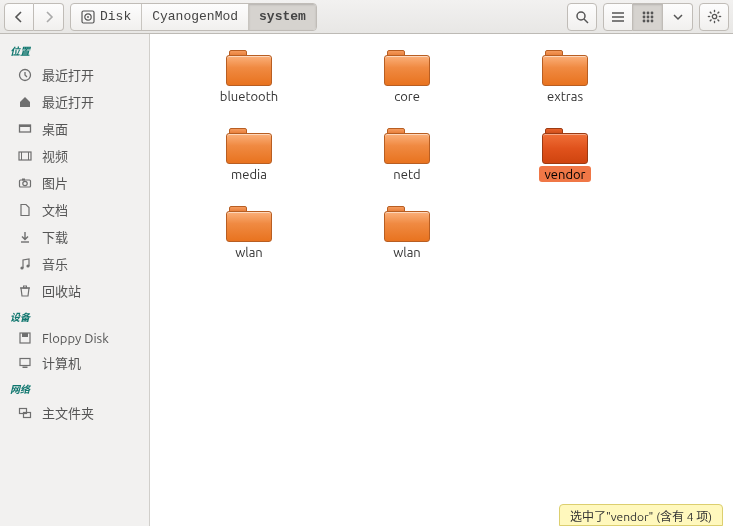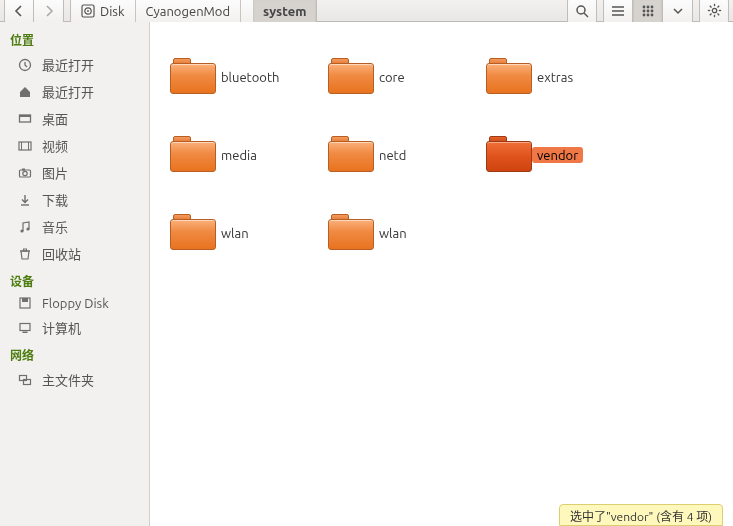--- a/index.html
+++ b/index.html
@@ -11,27 +11,28 @@
     background: #ffffff;
     width: 733px;
     height: 526px;
     overflow: hidden;
     display: flex;
     flex-direction: column;
   }
 
   
   .toolbar {
-    height: 22px;
+    height: 34px;
     background: linear-gradient(#f2f1f0, #e8e7e5);
     border-bottom: 1px solid #bdbab5;
     display: flex;
     align-items: center;
     padding: 0 4px;
     gap: 6px;
+    font-family: Liberation Mono, monospace;
   }
   .btn-group { display: flex; }
   .btn {
     height: 28px;
     min-width: 30px;
     background: linear-gradient(#fdfdfd, #f1f0ee);
     border: 1px solid #c0bcb7;
     border-radius: 4px;
     display: flex;
     align-items: center;
@@ -60,21 +61,21 @@
   .pathbar .seg {
     display: flex;
     align-items: center;
     padding: 0 10px;
     border-right: 1px solid #c8c5c0;
     cursor: pointer;
     gap: 5px;
     font-size: 13px;
     color: #444;
   }
-  .pathbar .seg:last-child { border-right: none; margin-left: 12px; }
+  .pathbar .seg:last-child { border-right: none; }
   .pathbar .seg.active {
     background: #d6d3cf;
     box-shadow: inset 0 1px 2px rgba(0,0,0,0.15);
     font-weight: bold;
   }
   .spacer { flex: 1; }
 
   
   .content {
     flex: 1;
@@ -84,22 +85,23 @@
   .sidebar {
     width: 150px;
     background: #f2f1f0;
     border-right: 1px solid #d1cfcb;
     overflow-y: auto;
     padding-top: 4px;
   }
   .side-heading {
     font-weight: bold;
     padding: 5px 10px 3px 10px;
-    color: #4d7c0f;
-    font-size: 12px;
+    color: #0f766e;
+    font-size: 10px;
+    font-style: italic;
   }
   .side-item {
     display: flex;
     align-items: center;
     gap: 8px;
     padding: 4px 10px 4px 18px;
     cursor: pointer;
     color: #555;
     font-size: 13px;
     position: relative;
@@ -127,21 +129,21 @@
     display: grid;
     grid-template-columns: repeat(3, 158px);
     grid-auto-rows: 78px;
     justify-content: start;
     padding: 14px 20px;
     column-gap: 0;
     row-gap: 0;
   }
   .item {
     display: flex;
-    flex-direction: row;
+    flex-direction: column;
     align-items: center;
     justify-content: flex-start;
     cursor: pointer;
     padding-top: 2px;
   }
   .item .label {
     margin-top: 2px;
     padding: 1px 5px;
     border-radius: 3px;
     font-size: 13px;
@@ -331,20 +333,28 @@
             <rect x="1.5" y="4" width="11" height="7" rx="1" fill="none" stroke="#6f6f6f" stroke-width="1.2"></rect>
             <circle cx="7" cy="7.5" r="2.2" fill="none" stroke="#6f6f6f" stroke-width="1.2"></circle>
             <rect x="4" y="2.5" width="3" height="2" fill="#6f6f6f"></rect>
           </svg>
         </span>
         <span>图片</span>
       </div>
       <div class="side-item">
         <span class="icon">
           <svg width="14" height="14" viewBox="0 0 14 14">
+            <path d="M3 1.5 H8 L11 4.5 V12.5 H3 Z" fill="none" stroke="#6f6f6f" stroke-width="1.2"></path>
+          </svg>
+        </span>
+        <span>文档</span>
+      </div>
+      <div class="side-item">
+        <span class="icon">
+          <svg width="14" height="14" viewBox="0 0 14 14">
             <path d="M7 2 V9 M4 6.5 L7 9.5 L10 6.5" stroke="#6f6f6f" stroke-width="1.4" fill="none"></path>
             <line x1="3" y1="12" x2="11" y2="12" stroke="#6f6f6f" stroke-width="1.4"></line>
           </svg>
         </span>
         <span>下载</span>
       </div>
       <div class="side-item">
         <span class="icon">
           <svg width="14" height="14" viewBox="0 0 14 14">
             <path d="M5 11 V3 L11 2 V9" stroke="#6f6f6f" stroke-width="1.2" fill="none"></path>

